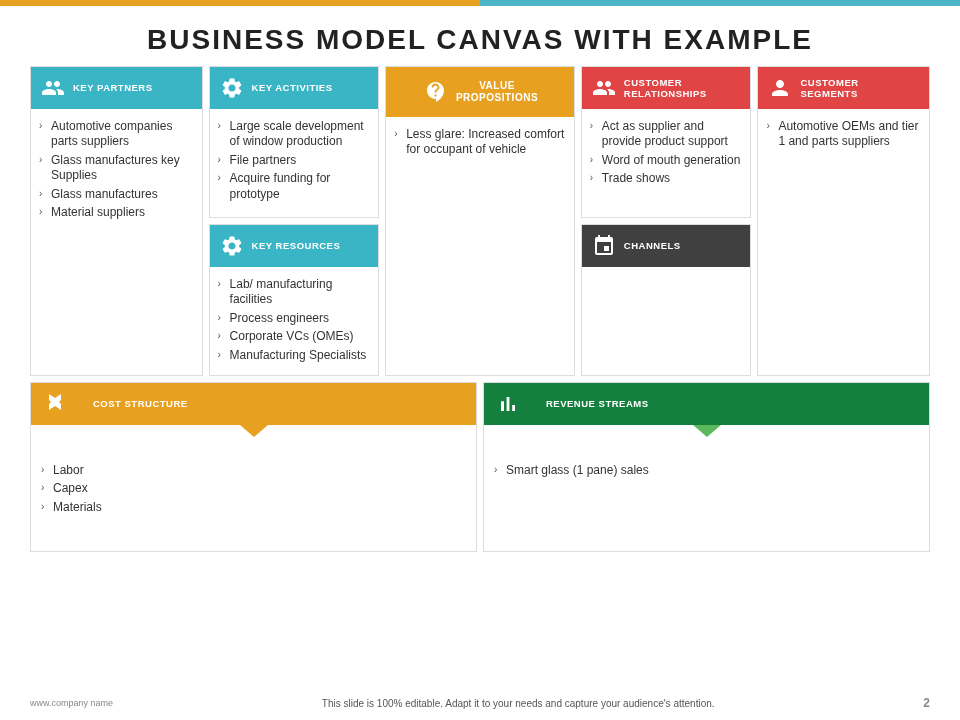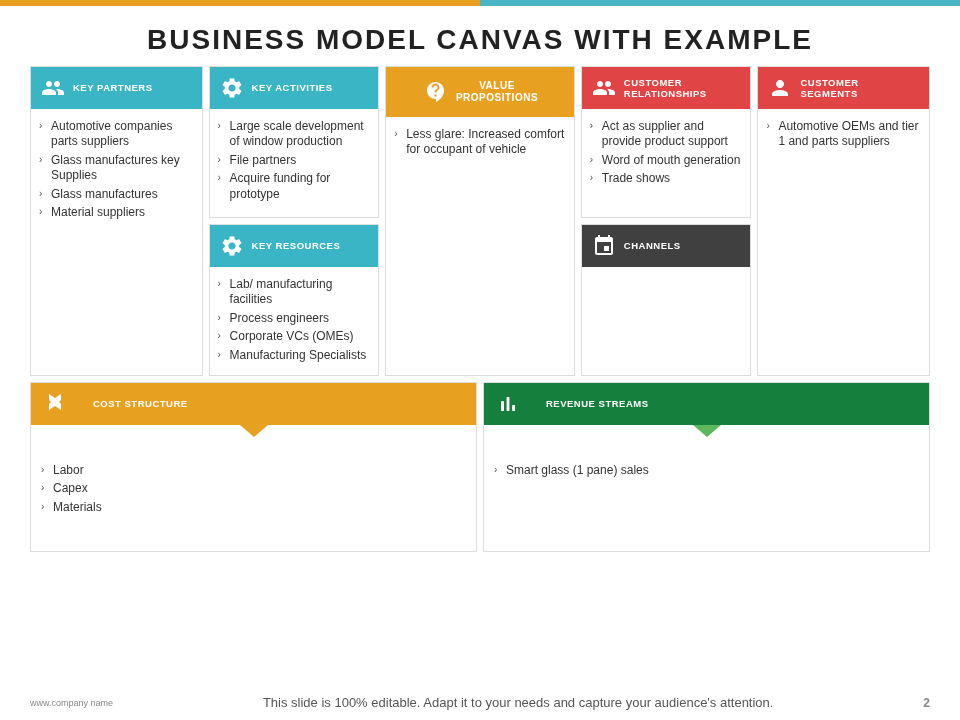--- a/index.html
+++ b/index.html
@@ -188,21 +188,21 @@
       align-items: center;
       padding: 0 30px;
     }
 
     .footer-left {
       font-size: 9px;
       color: #888;
     }
 
     .footer-center {
-      font-size: 13px;
+      font-size: 10px;
       color: #555;
       text-align: center;
       flex: 1;
       margin: 0 20px;
     }
 
     .footer-right {
       font-size: 12px;
       color: #888;
       font-weight: bold;

